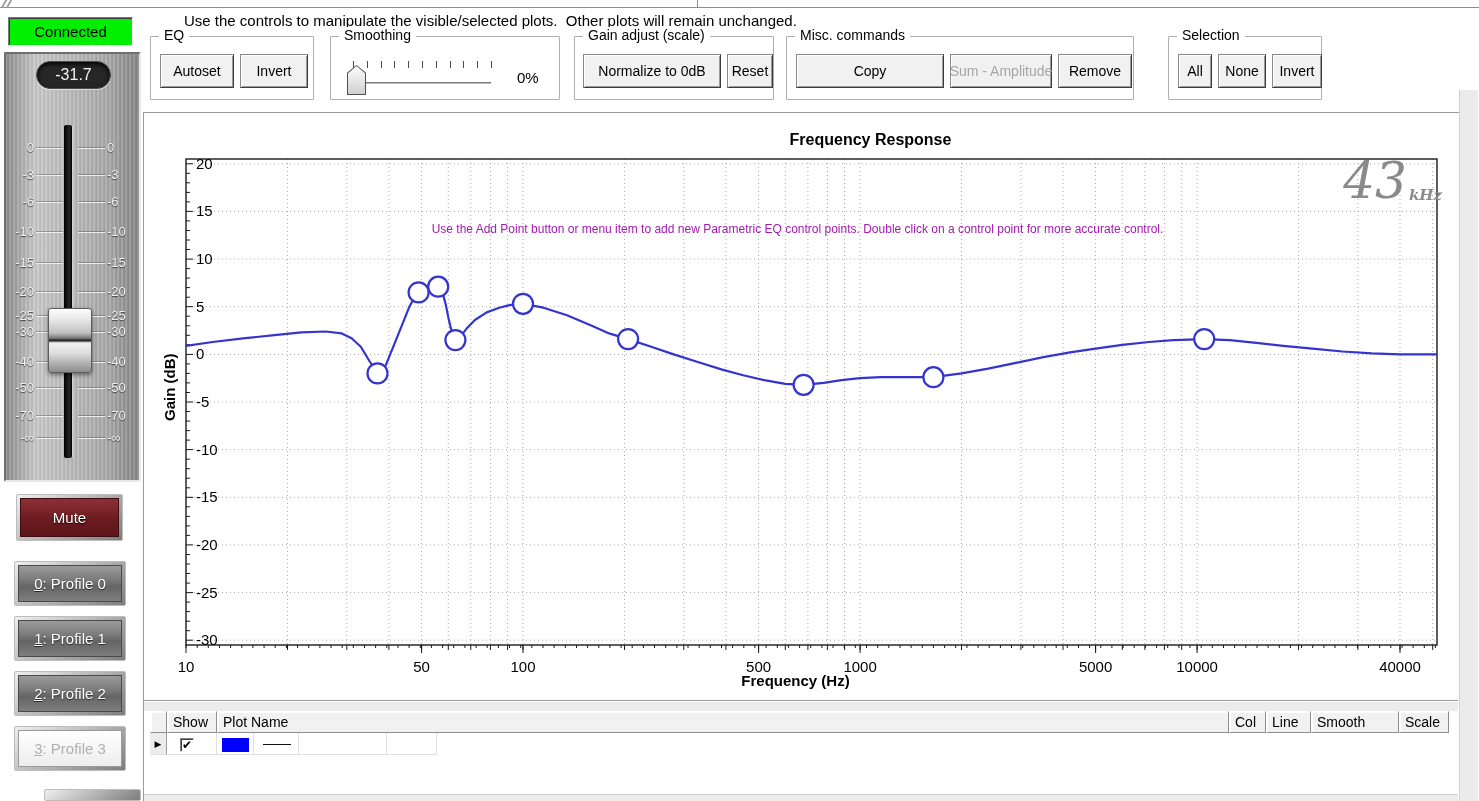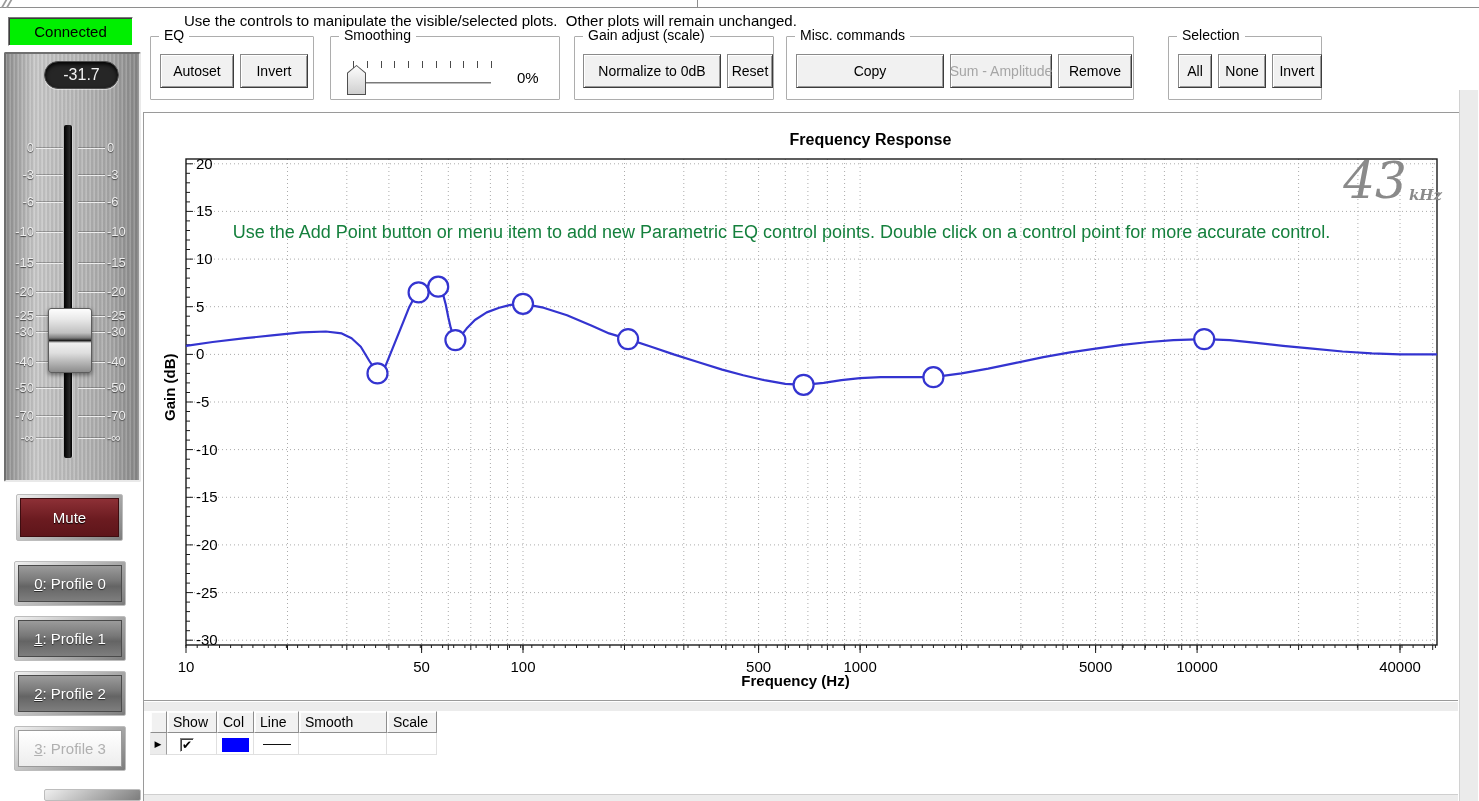--- a/index.html
+++ b/index.html
@@ -25,21 +25,21 @@
   }
   #metal-panel{
     left:4px;top:52px;width:133px;height:426px;
     background:
       repeating-linear-gradient(90deg,rgba(255,255,255,.14) 0 1px,rgba(0,0,0,.05) 1px 3px,rgba(255,255,255,.05) 3px 4px),
       linear-gradient(90deg,#8f8f8f,#c9c9c9 22%,#b7b7b7 55%,#a8a8a8 78%,#868686);
     border:2px solid #9c9c9c;border-top-color:#6f6f6f;border-left-color:#6f6f6f;
     border-bottom-color:#e9e9e9;border-right-color:#e9e9e9;border-radius:2px;
   }
   #lcd{
-    left:44px;top:61px;width:73px;height:26px;background:#262626;border-radius:14px;
+    left:36px;top:61px;width:73px;height:26px;background:#262626;border-radius:14px;
     border:1px solid #4e4e4e;box-shadow:inset 0 2px 4px #000, 0 1px 0 rgba(255,255,255,.5);
     display:flex;align-items:center;justify-content:center;color:#f2f2f2;font-size:16px;
   }
   #fader-track{
     left:64px;top:125px;width:8px;height:333px;border-radius:2px;
     background:linear-gradient(90deg,#000,#262626 70%,#000);
     box-shadow:1px 0 0 rgba(255,255,255,.45);
   }
   .scale-tick{position:absolute;height:1px;background:#ededed;box-shadow:0 -1px 0 rgba(60,60,60,.35);}
   .scale-lab{position:absolute;font-size:13px;color:#efefef;text-shadow:0 1px 1px rgba(40,40,40,.8);}
@@ -107,21 +107,21 @@
     border:1px solid #9a9a9a;border-bottom:none;
     box-shadow:inset 1px 1px 0 #fff;
   }
   #chart-svg{left:148px;top:112px;}
   .grid{stroke:#ababab;stroke-width:1;stroke-dasharray:1 3;fill:none;}
   .frame{fill:none;stroke:#1a1a1a;stroke-width:1.4;}
   .tick{stroke:#1a1a1a;stroke-width:1;}
   .xlab{font:15px "Liberation Sans",sans-serif;fill:#000;text-anchor:middle;}
   .ylab{font:15px "Liberation Sans",sans-serif;fill:#000;text-anchor:start;}
   #chart-title{left:245px;top:131px;width:1251px;text-align:center;font-size:16px;font-weight:bold;}
-  #chart-annotation{left:156px;top:222px;width:1251px;text-align:center;font-size:18px;color:#15803d;}
+  #chart-annotation{left:172px;top:222px;width:1251px;text-align:center;font-size:12px;color:#a21caf;}
   #chart-ylabel{left:161px;top:421px;transform:rotate(-90deg);transform-origin:0 0;font-size:15px;font-weight:bold;white-space:nowrap;}
   #chart-xlabel{left:170px;top:672px;width:1251px;text-align:center;font-size:15px;font-weight:bold;}
   #watermark{left:1150px;top:156px;width:300px;display:flex;justify-content:flex-end;align-items:flex-start;}
   #wm-96{font-family:"DejaVu Serif",serif;font-style:italic;font-size:50px;line-height:50px;color:#8a8a8a;}
   #wm-khz{font-family:"DejaVu Serif",serif;font-style:italic;font-weight:bold;font-size:15px;color:#8a8a8a;margin:30px 8px 0 2px;}
   #wm-brandblock{text-align:center;}
   #wm-deqx{font-family:"DejaVu Serif",serif;font-weight:bold;font-size:38px;line-height:36px;letter-spacing:1px;color:#0d0d0d;}
   #wm-cal{font-family:"DejaVu Serif",serif;font-weight:bold;font-size:18px;letter-spacing:2px;color:#0d0d0d;margin-top:-2px;}
   #wm-tm{font-size:9px;vertical-align:super;letter-spacing:0;}
 
@@ -580,20 +580,21 @@
   <span id="wm-96">43</span>
   <span id="wm-khz">kHz</span>
 </div>
 
 <div class="abs" id="table-area">
   <div class="abs" id="table-topstrip"></div>
   <div class="abs" id="plot-table">
       <div class="trow">
         <div class="hcell" style="width: 17px;"></div>
         <div class="hcell" style="width: 50px;">Show</div>
+        <div class="hcell" style="width: 1012px;">Plot Name</div>
         <div class="hcell" style="width: 37px;">Col</div>
         <div class="hcell" style="width: 45px;">Line</div>
         <div class="hcell" style="width: 88px;">Smooth</div>
         <div class="hcell" style="width: 50px;">Scale</div>
       </div>
       <div class="trow">
         <div class="dcell selector" style="width: 17px;">▶</div>
         <div class="dcell" style="width: 50px;">
           <div class="checkbox">✔</div>
         </div>

